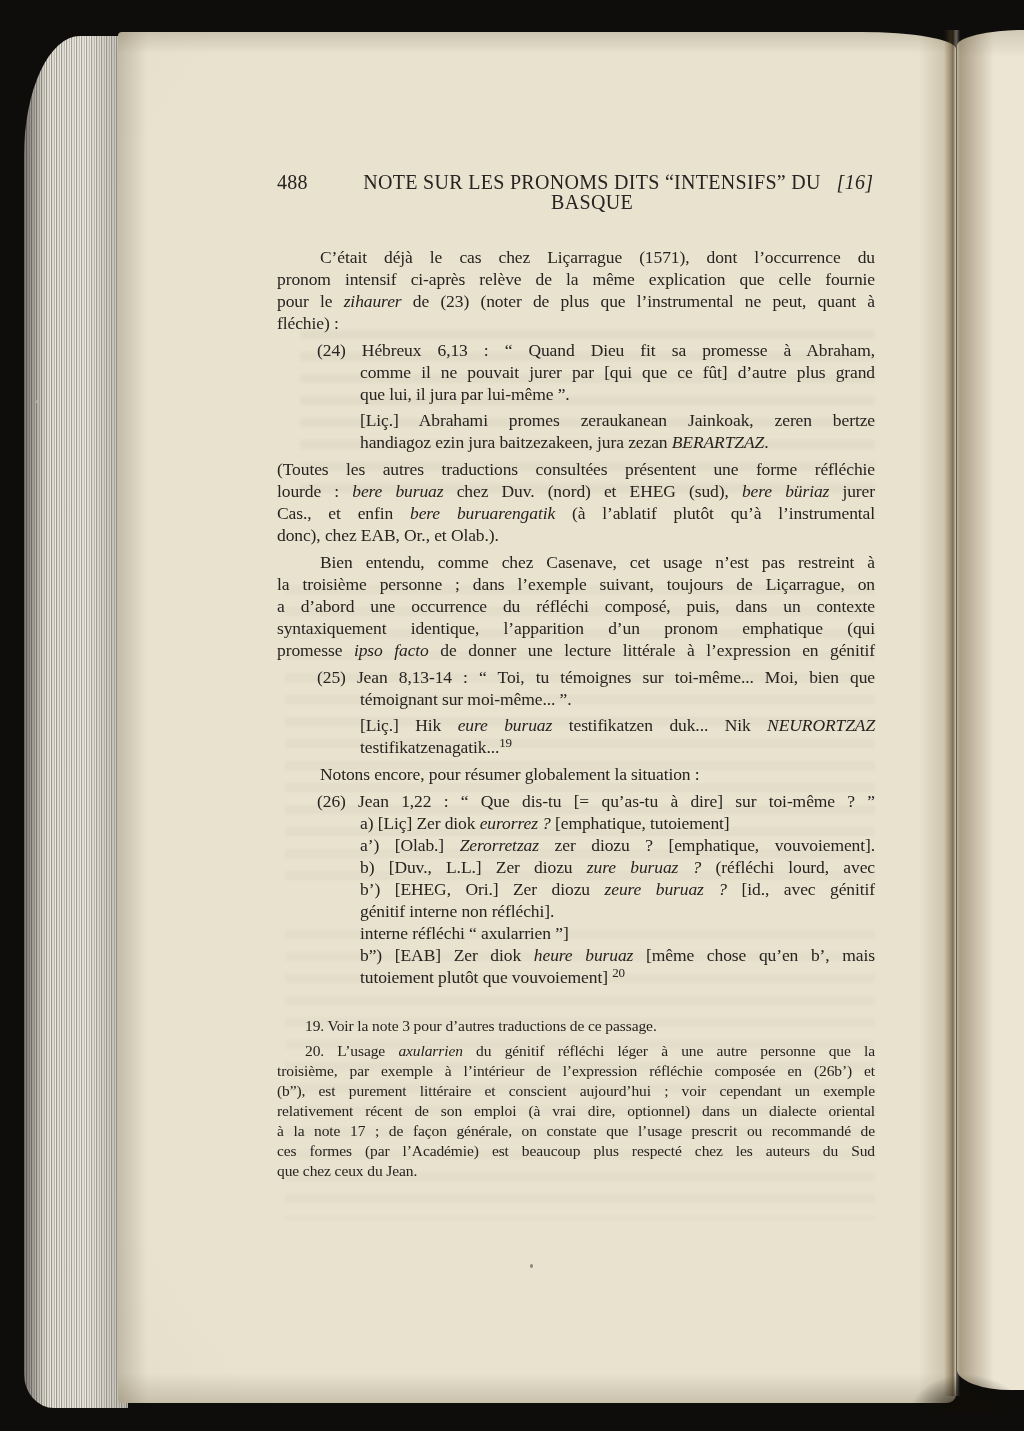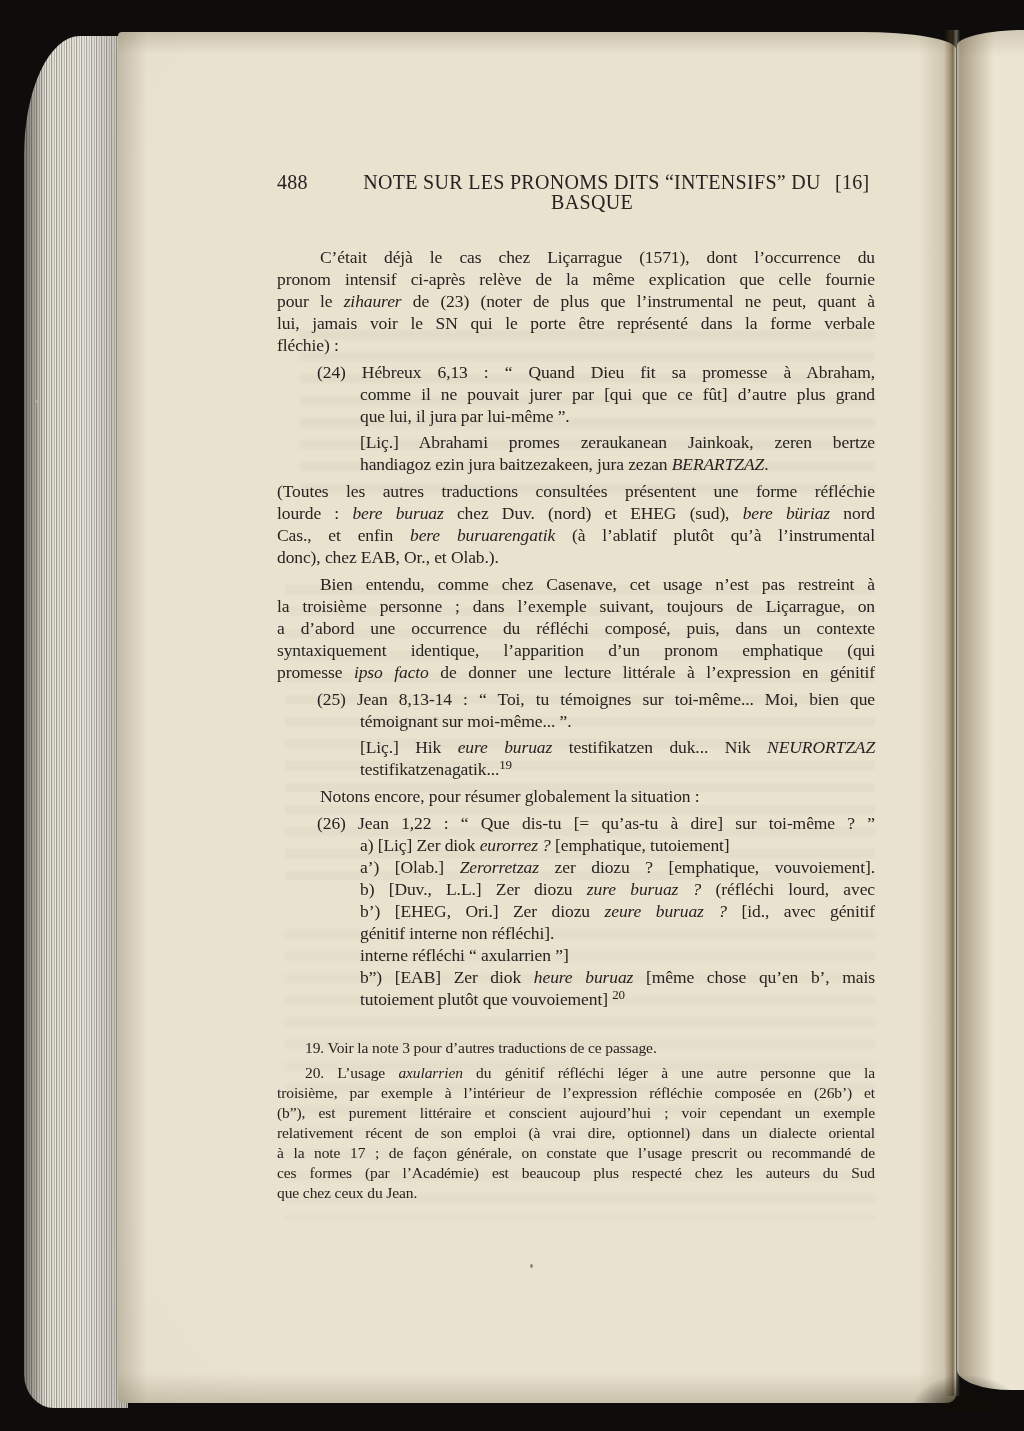--- a/index.html
+++ b/index.html
@@ -60,21 +60,21 @@
     position:absolute;left:277px;top:172px;width:598px;
     color:#262320;font-size:17.5px;line-height:22px;
   }
   .header-row{
     display:flex;align-items:baseline;
     font-size:20px;line-height:20px;letter-spacing:.3px;
     margin:0 0 34px 0;
   }
   .header-row .pageno{min-width:72px;}
   .header-row .rtitle{flex:1;text-align:center;}
-  .header-row .issue{min-width:40px;text-align:left;}
+  .header-row .issue{min-width:40px;text-align:center;font-style:italic;}
   .blk{margin:0;}
   .blk + .blk{margin-top:5px;}
   .blk.ex{padding-left:83px;}
   .blk.first-fn{margin-top:28px;}
   .blk.fn{font-size:15.5px;line-height:20px;}
   .line{text-align:justify;text-align-last:justify;letter-spacing:-0.1px;}
   .line.e{text-align-last:left;}
   .line.ind{text-indent:43px;}
   .line.hang{text-indent:-43px;}
   .line.gap{margin-top:4px;}
@@ -100,33 +100,32 @@
   <div class="header-row">
     <span class="pageno">488</span>
     <span class="rtitle">NOTE SUR LES PRONOMS DITS “INTENSIFS” DU BASQUE</span>
     <span class="issue">[16]</span>
   </div>
   <div>
       <div class="blk p">
         <div class="line j ind"><span>C’était déjà le cas chez Liçarrague (1571), dont l’occurrence du</span></div>
         <div class="line j"><span>pronom intensif ci-après relève de la même explication que celle fournie</span></div>
         <div class="line j"><span>pour le </span><span class="i">zihaurer</span><span> de (23) (noter de plus que l’instrumental ne peut, quant à</span></div>
-        <div class="line j"><span>lui, jamais voir le SN qui le porte être représenté dans la forme verbale</span></div>
         <div class="line e"><span>fléchie) :</span></div>
       </div>
       <div class="blk ex">
         <div class="line j hang"><span>(24) Hébreux 6,13 : “ Quand Dieu fit sa promesse à Abraham,</span></div>
         <div class="line j"><span>comme il ne pouvait jurer par [qui que ce fût] d’autre plus grand</span></div>
         <div class="line e"><span>que lui, il jura par lui-même ”.</span></div>
         <div class="line j gap"><span>[Liç.] Abrahami promes zeraukanean Jainkoak, zeren bertze</span></div>
         <div class="line e"><span>handiagoz ezin jura baitzezakeen, jura zezan </span><span class="i">BERARTZAZ</span><span>.</span></div>
       </div>
       <div class="blk p">
         <div class="line j"><span>(Toutes les autres traductions consultées présentent une forme réfléchie</span></div>
-        <div class="line j"><span>lourde : </span><span class="i">bere buruaz</span><span> chez Duv. (nord) et EHEG (sud), </span><span class="i">bere büriaz</span><span> nord</span></div>
+        <div class="line j"><span>lourde : </span><span class="i">bere buruaz</span><span> chez Duv. (nord) et EHEG (sud), </span><span class="i">bere büriaz</span><span> jurer</span></div>
         <div class="line j"><span>Cas., et enfin </span><span class="i">bere buruarengatik</span><span> (à l’ablatif plutôt qu’à l’instrumental</span></div>
         <div class="line e"><span>donc), chez EAB, Or., et Olab.).</span></div>
       </div>
       <div class="blk p">
         <div class="line j ind"><span>Bien entendu, comme chez Casenave, cet usage n’est pas restreint à</span></div>
         <div class="line j"><span>la troisième personne ; dans l’exemple suivant, toujours de Liçarrague, on</span></div>
         <div class="line j"><span>a d’abord une occurrence du réfléchi composé, puis, dans un contexte</span></div>
         <div class="line j"><span>syntaxiquement identique, l’apparition d’un pronom emphatique (qui</span></div>
         <div class="line j"><span>promesse </span><span class="i">ipso facto</span><span> de donner une lecture littérale à l’expression en génitif</span></div>
       </div>

